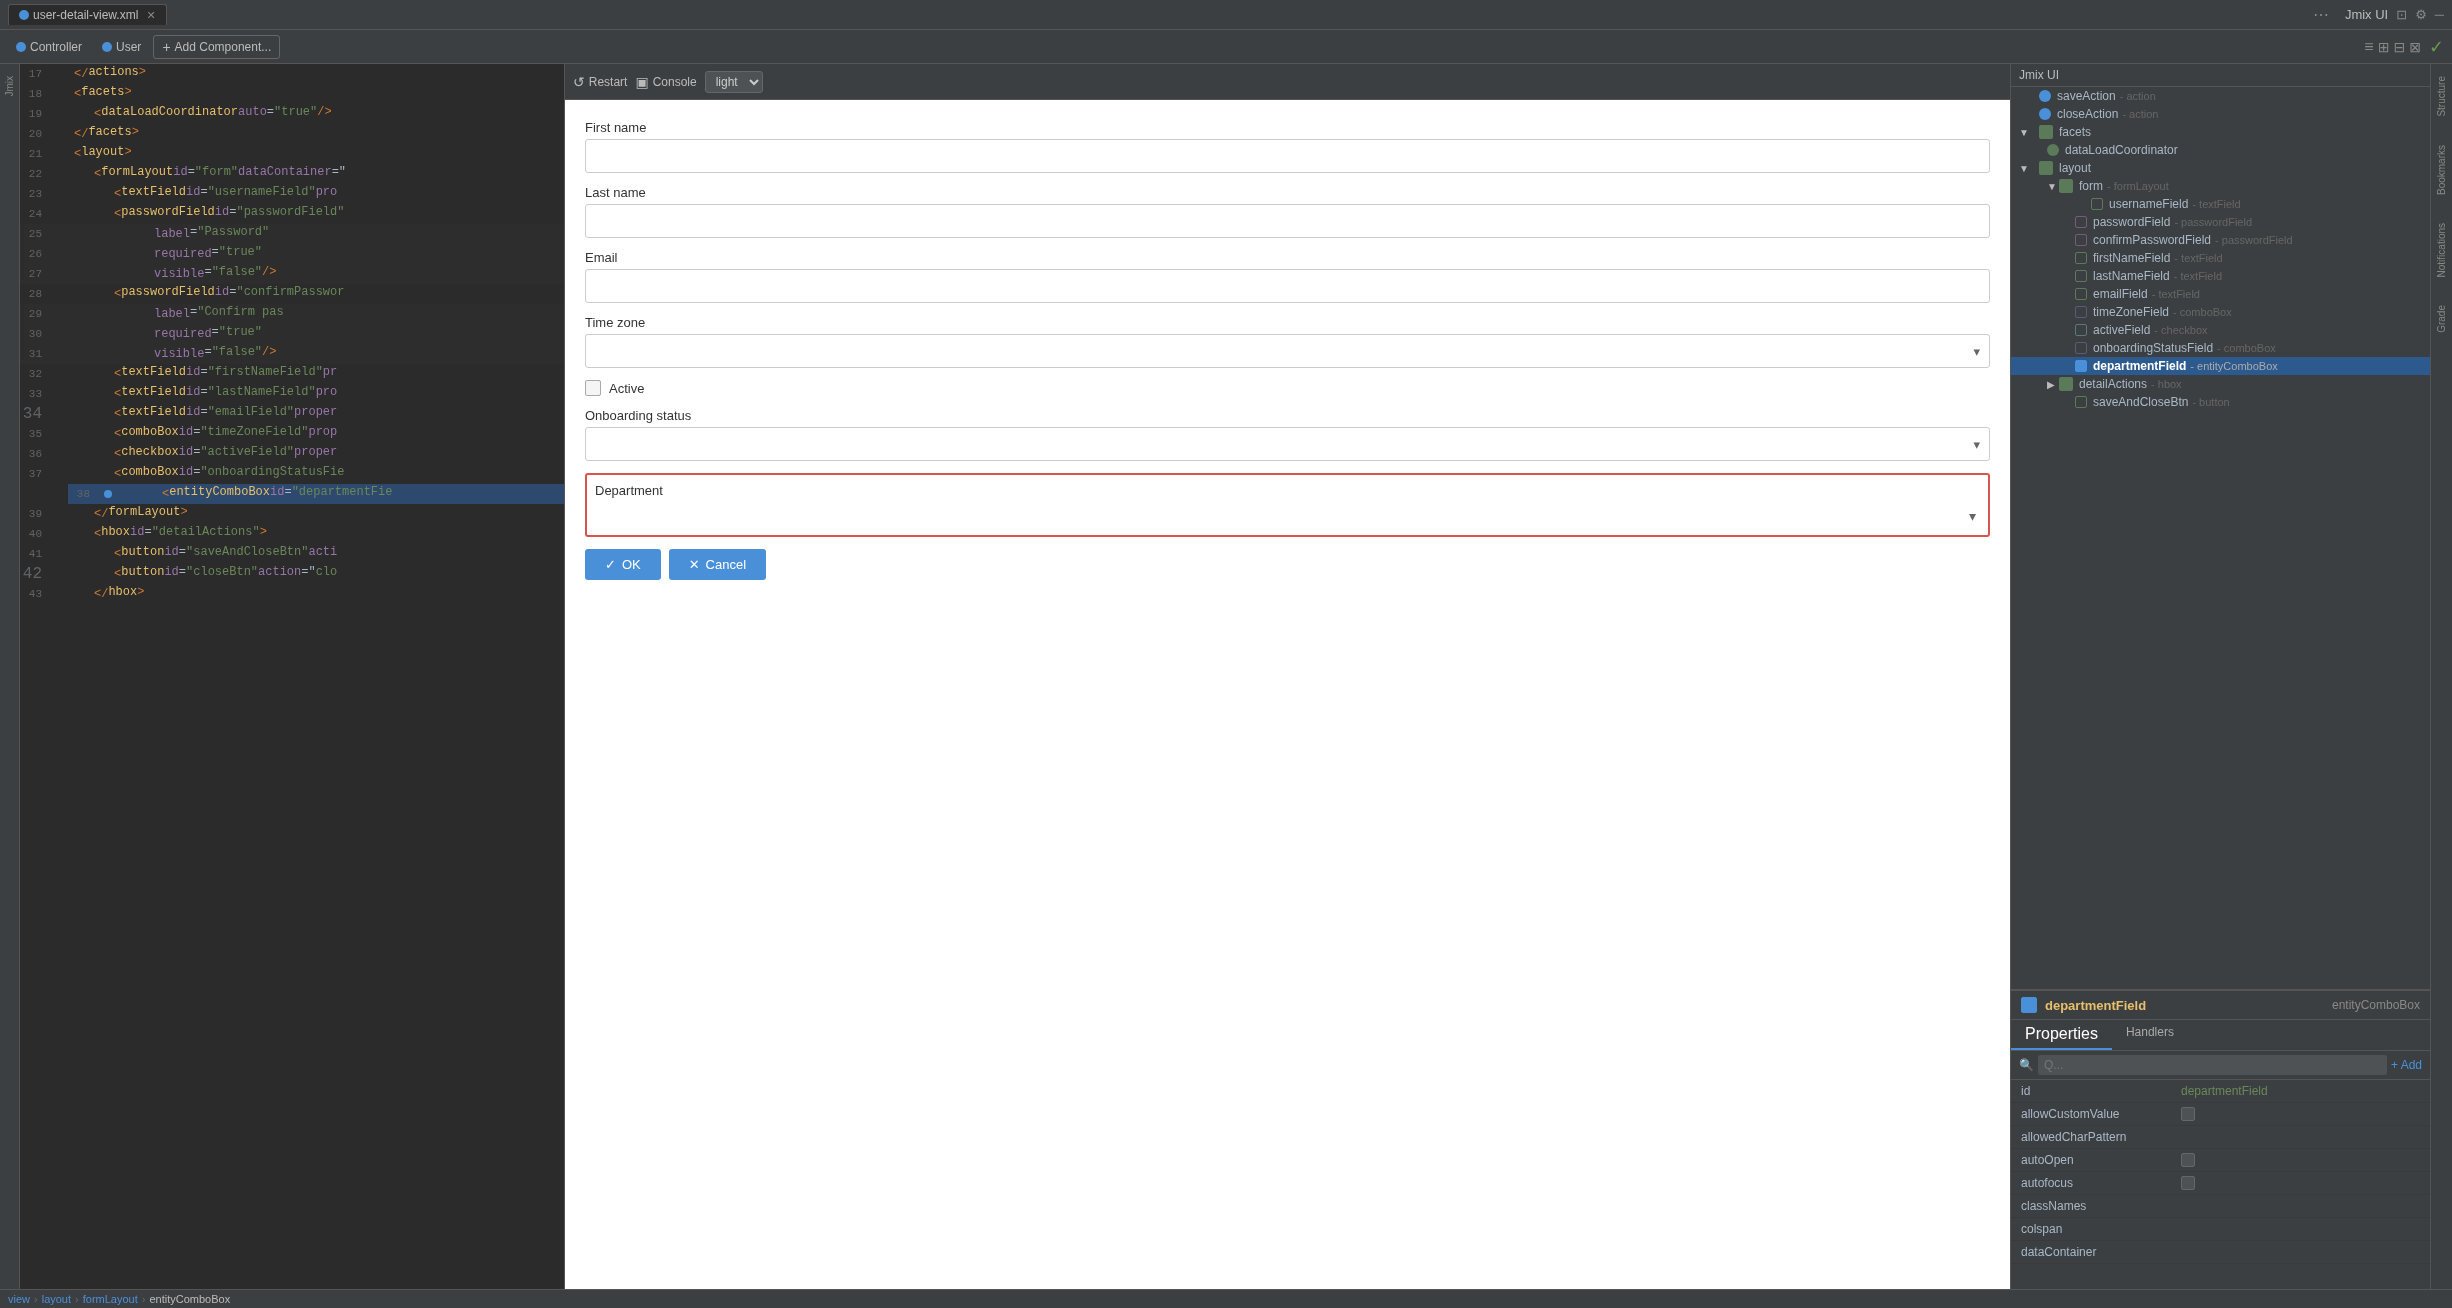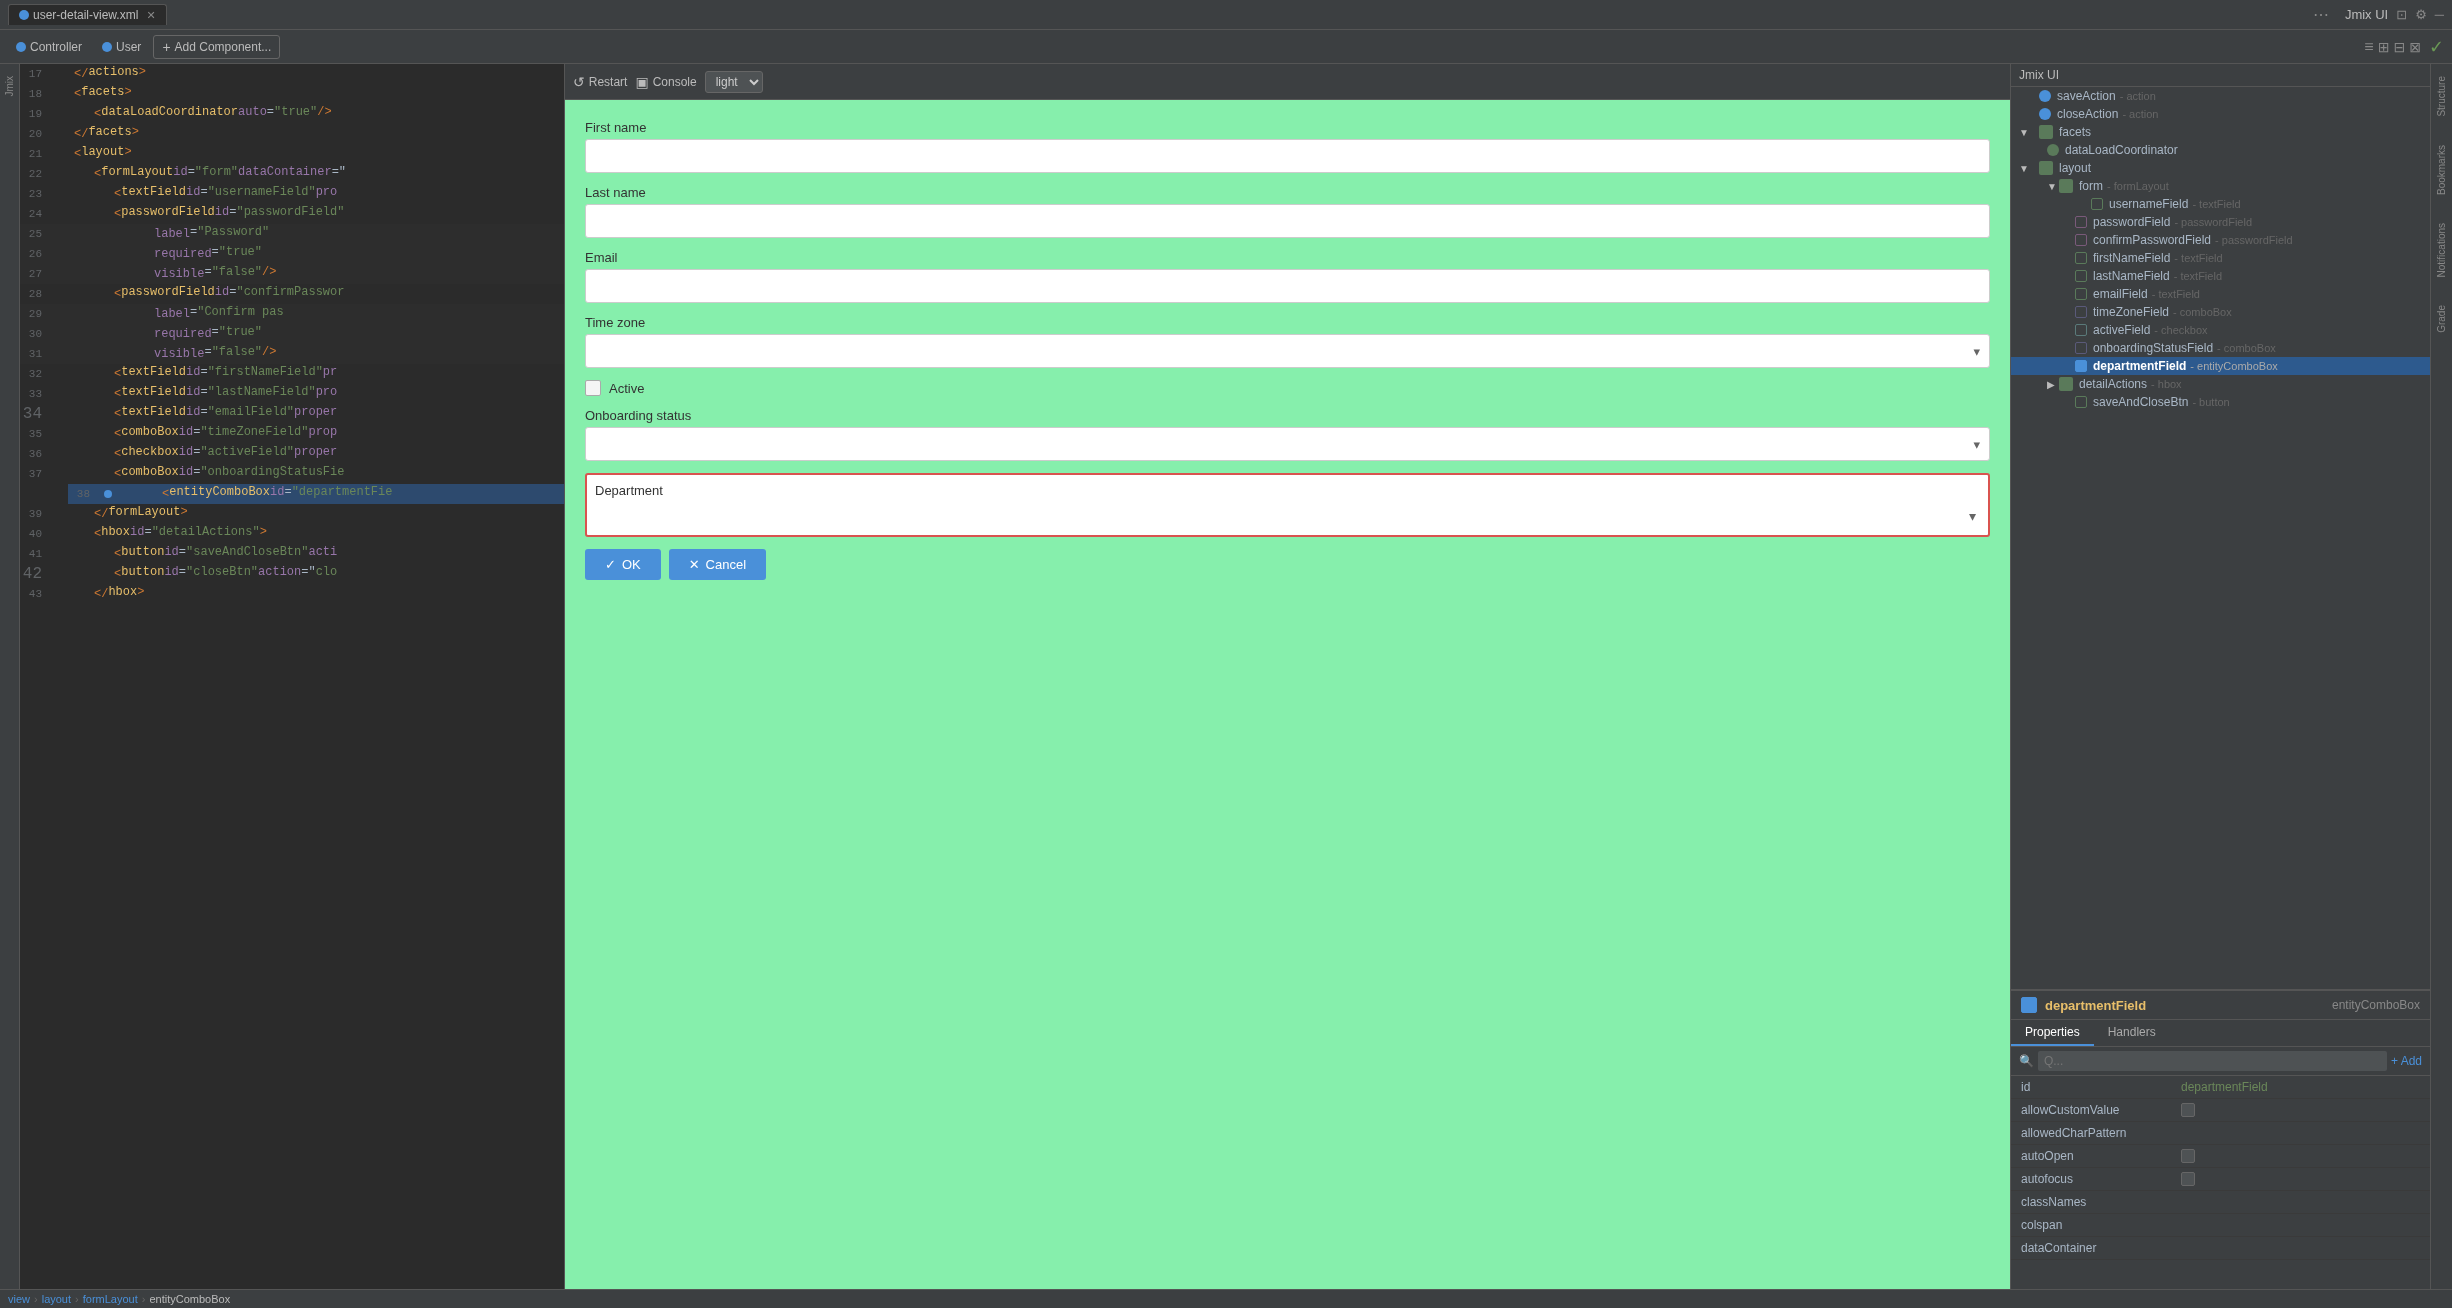--- a/index.html
+++ b/index.html
@@ -331,21 +331,21 @@
         <button style="display:flex; align-items:center; gap:4px; color:#bbb; font-size:12px; cursor:pointer; background:none; border:none;">
           <span style="font-size:14px;">▣</span>
           <span>Console</span>
         </button>
         <select style="background:#4e5254; border:1px solid #666; color:#ccc; font-size:12px; padding:2px 6px; border-radius:3px; cursor:pointer;">
           <option>light</option>
           <option>dark</option>
         </select>
       </div>
 
-      <div style="flex:1; padding:20px; overflow-y:auto; background:#86efac;">
+      <div style="flex:1; padding:20px; overflow-y:auto; background:#ffffff;">
 
         <div style="margin-bottom:12px;">
           <label style="display:block; font-size:13px; color:#333; margin-bottom:4px;">First name</label>
           <input type="text" style="width: 100%; border: 1px solid rgb(204, 204, 204); border-radius: 3px; padding: 6px 8px; font-size: 13px; background: rgb(255, 255, 255); color: rgb(51, 51, 51); height: 34px;">
         </div>
 
         <div style="margin-bottom:12px;">
           <label style="display:block; font-size:13px; color:#333; margin-bottom:4px;">Last name</label>
           <input type="text" style="width: 100%; border: 1px solid rgb(204, 204, 204); border-radius: 3px; padding: 6px 8px; font-size: 13px; background: rgb(255, 255, 255); color: rgb(51, 51, 51); height: 34px;">
         </div>
@@ -535,21 +535,21 @@
       <div style="height:300px; background:#3c3f41; border-top:2px solid #555; display:flex; flex-direction:column;">
 
         <div style="display:flex; align-items:center; padding:6px 10px; border-bottom:1px solid #555; gap:8px; background:#3c3f41;">
           <span style="width:16px; height:16px; border:1px solid #4a90d9; border-radius:2px; background:#4a90d9; display:inline-block; flex-shrink:0;"></span>
           <span style="font-size:13px; color:#e8bf6a; font-weight:bold;">departmentField</span>
           <span style="flex:1;"></span>
           <span style="font-size:12px; color:#888;">entityComboBox</span>
         </div>
 
         <div style="display:flex; border-bottom:1px solid #555;">
-          <div style="padding:5px 14px; font-size:12px; color:#fff; cursor:pointer; border-bottom:2px solid #4a90d9;">
+          <div style="padding:5px 14px; font-size:16px; color:#fff; cursor:pointer; border-bottom:2px solid #4a90d9;">
             <span>Properties</span>
           </div>
           <div style="padding:5px 14px; font-size:12px; color:#aaa; cursor:pointer; border-bottom:2px solid transparent;">
             <span>Handlers</span>
           </div>
         </div>
 
         <div style="display:flex; align-items:center; padding:4px 8px; border-bottom:1px solid #555; gap:4px;">
           <span style="color:#888; font-size:12px;">🔍</span>
           <input type="text" placeholder="Q..." style="flex: 1 1 0%; background: rgb(78, 82, 84); border: none; color: rgb(204, 204, 204); font-size: 12px; padding: 3px 6px; border-radius: 2px; outline: none;">

